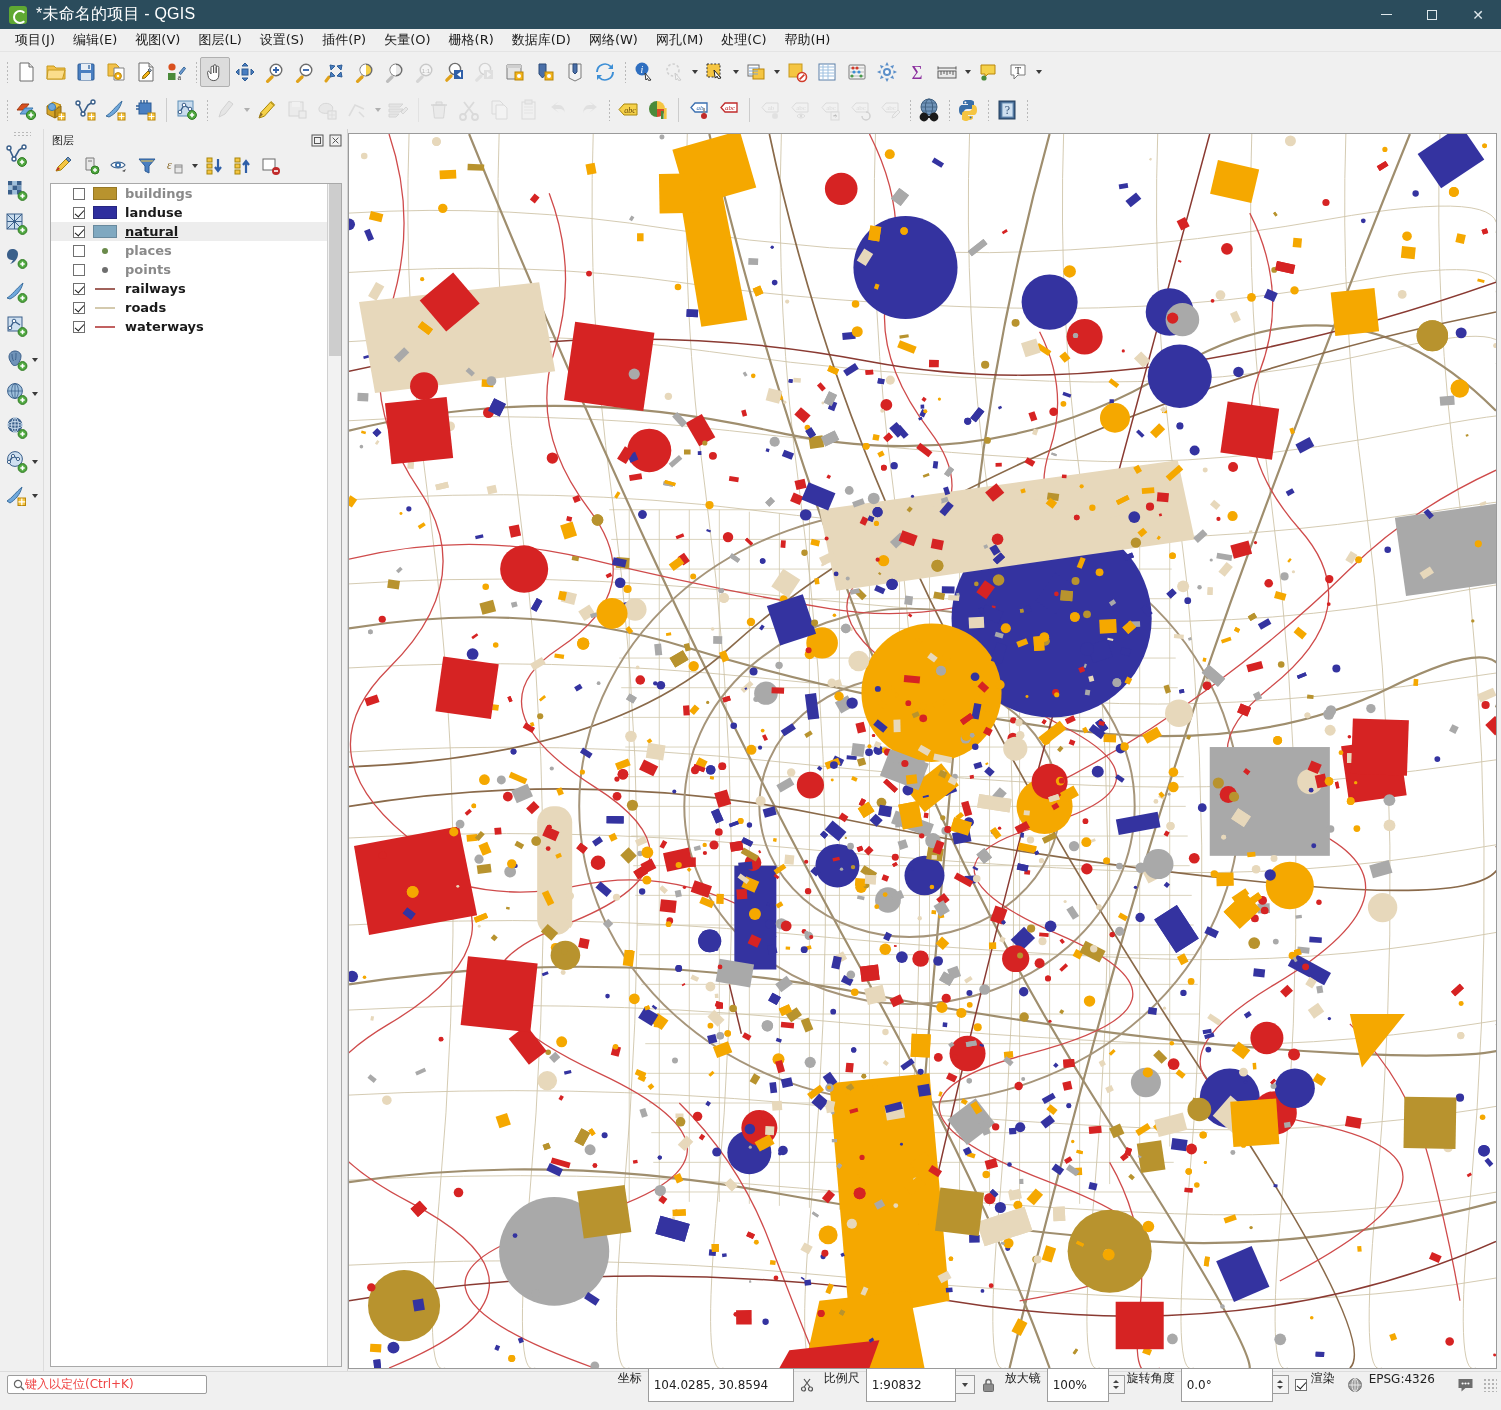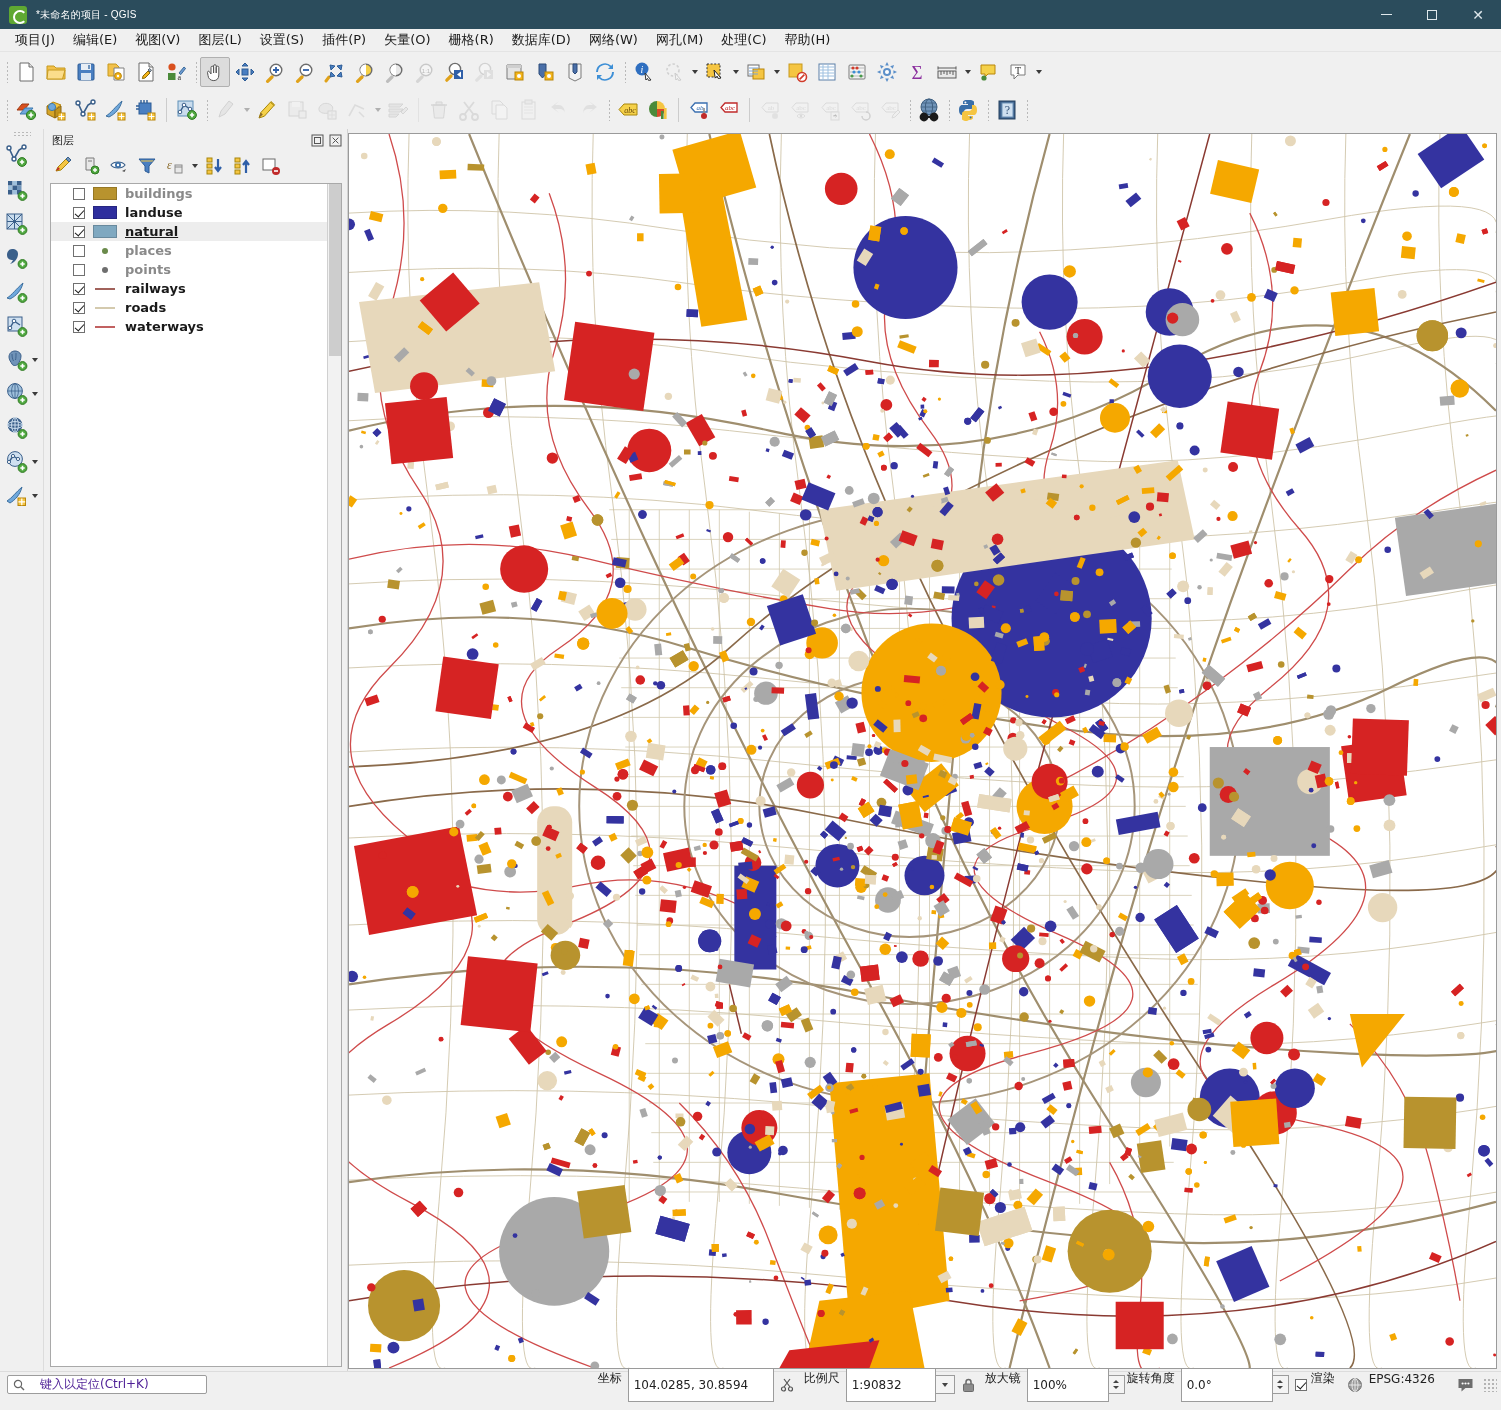--- a/index.html
+++ b/index.html
@@ -25,21 +25,21 @@
     background:#5fa832;
     position:relative;
     flex:0 0 auto;
   }
   #titlebar .qgis-logo::after{
     content:"";
     position:absolute;left:4px;top:4px;width:10px;height:10px;
     border:2px solid #ffffff;border-radius:50%;
     border-right-color:transparent;
   }
-  #titlebar .title-text{ font-size:10px; letter-spacing:.2px; }
+  #titlebar .title-text{ font-size:16px; letter-spacing:.2px; }
   #win-controls{ position:absolute; right:0; top:0; height:29px; display:flex; }
   #win-controls div{
     width:46px;height:29px;display:flex;align-items:center;justify-content:center;
     color:#dfe8ec;font-size:14px;
   }
   .wc-min{ width:11px;height:1px;background:#dfe8ec; display:block;}
   .wc-max{ width:10px;height:10px;border:1px solid #dfe8ec; display:block;}
 
   
   #menubar{
@@ -149,21 +149,21 @@
   #statusbar{
     height:26px;width:1501px;background:#f0f0f0;display:flex;align-items:center;
     border-top:1px solid #dcdcdc;padding:0 4px;font-size:12px;
     font-family:"DejaVu Sans",sans-serif;
   }
   #sb-locator{
     width:200px;height:19px;border:1px solid #9c9c9c;background:#fff;border-radius:2px;
     display:flex;align-items:center;padding-left:5px;margin-left:3px;color:#555;
     font-size:12px;
   }
-  #sb-locator .ph{ margin-left:15px;color:#4c1d95;}
+  #sb-locator .ph{ margin-left:0;color:#ef4444;}
   .sb-spacer{flex:1;}
   .sb-label{margin:0 6px 12px 2px;color:#222;white-space:nowrap;}
   .sb-field{
     height:19px;border:1px solid #9c9c9c;background:#fff;display:flex;align-items:center;
     padding:16px 5px;color:#222;font-size:12px;white-space:nowrap;
   }
   .sb-combo{ display:flex;align-items:center;}
   .sb-arrowbtn{
     width:19px;height:19px;border:1px solid #9c9c9c;border-left:none;background:#f4f4f4;
     display:flex;align-items:center;justify-content:center;
@@ -2744,21 +2744,21 @@
 
   <div class="sb-icon">
     <svg width="15" height="16" viewBox="0 0 15 16">
         <rect x="2.5" y="7" width="10" height="7.5" rx="1" fill="#8d8d8d" stroke="#6a6a6a"></rect>
         <path d="M5 7V5a2.5 2.5 0 015 0v2" fill="none" stroke="#6a6a6a" stroke-width="1.5"></path>
       </svg>
   </div>
 
   <span class="sb-label">放大镜</span>
   <div class="sb-combo">
-    <div class="sb-field" style="width:82px;">
+    <div class="sb-field" style="width:62px;">
       <span>100%</span>
     </div>
     <div class="sb-spin">
         <i class="up"></i>
         <i class="dn"></i>
       </div>
   </div>
 
   <span class="sb-label">旋转角度</span>
   <div class="sb-combo">

